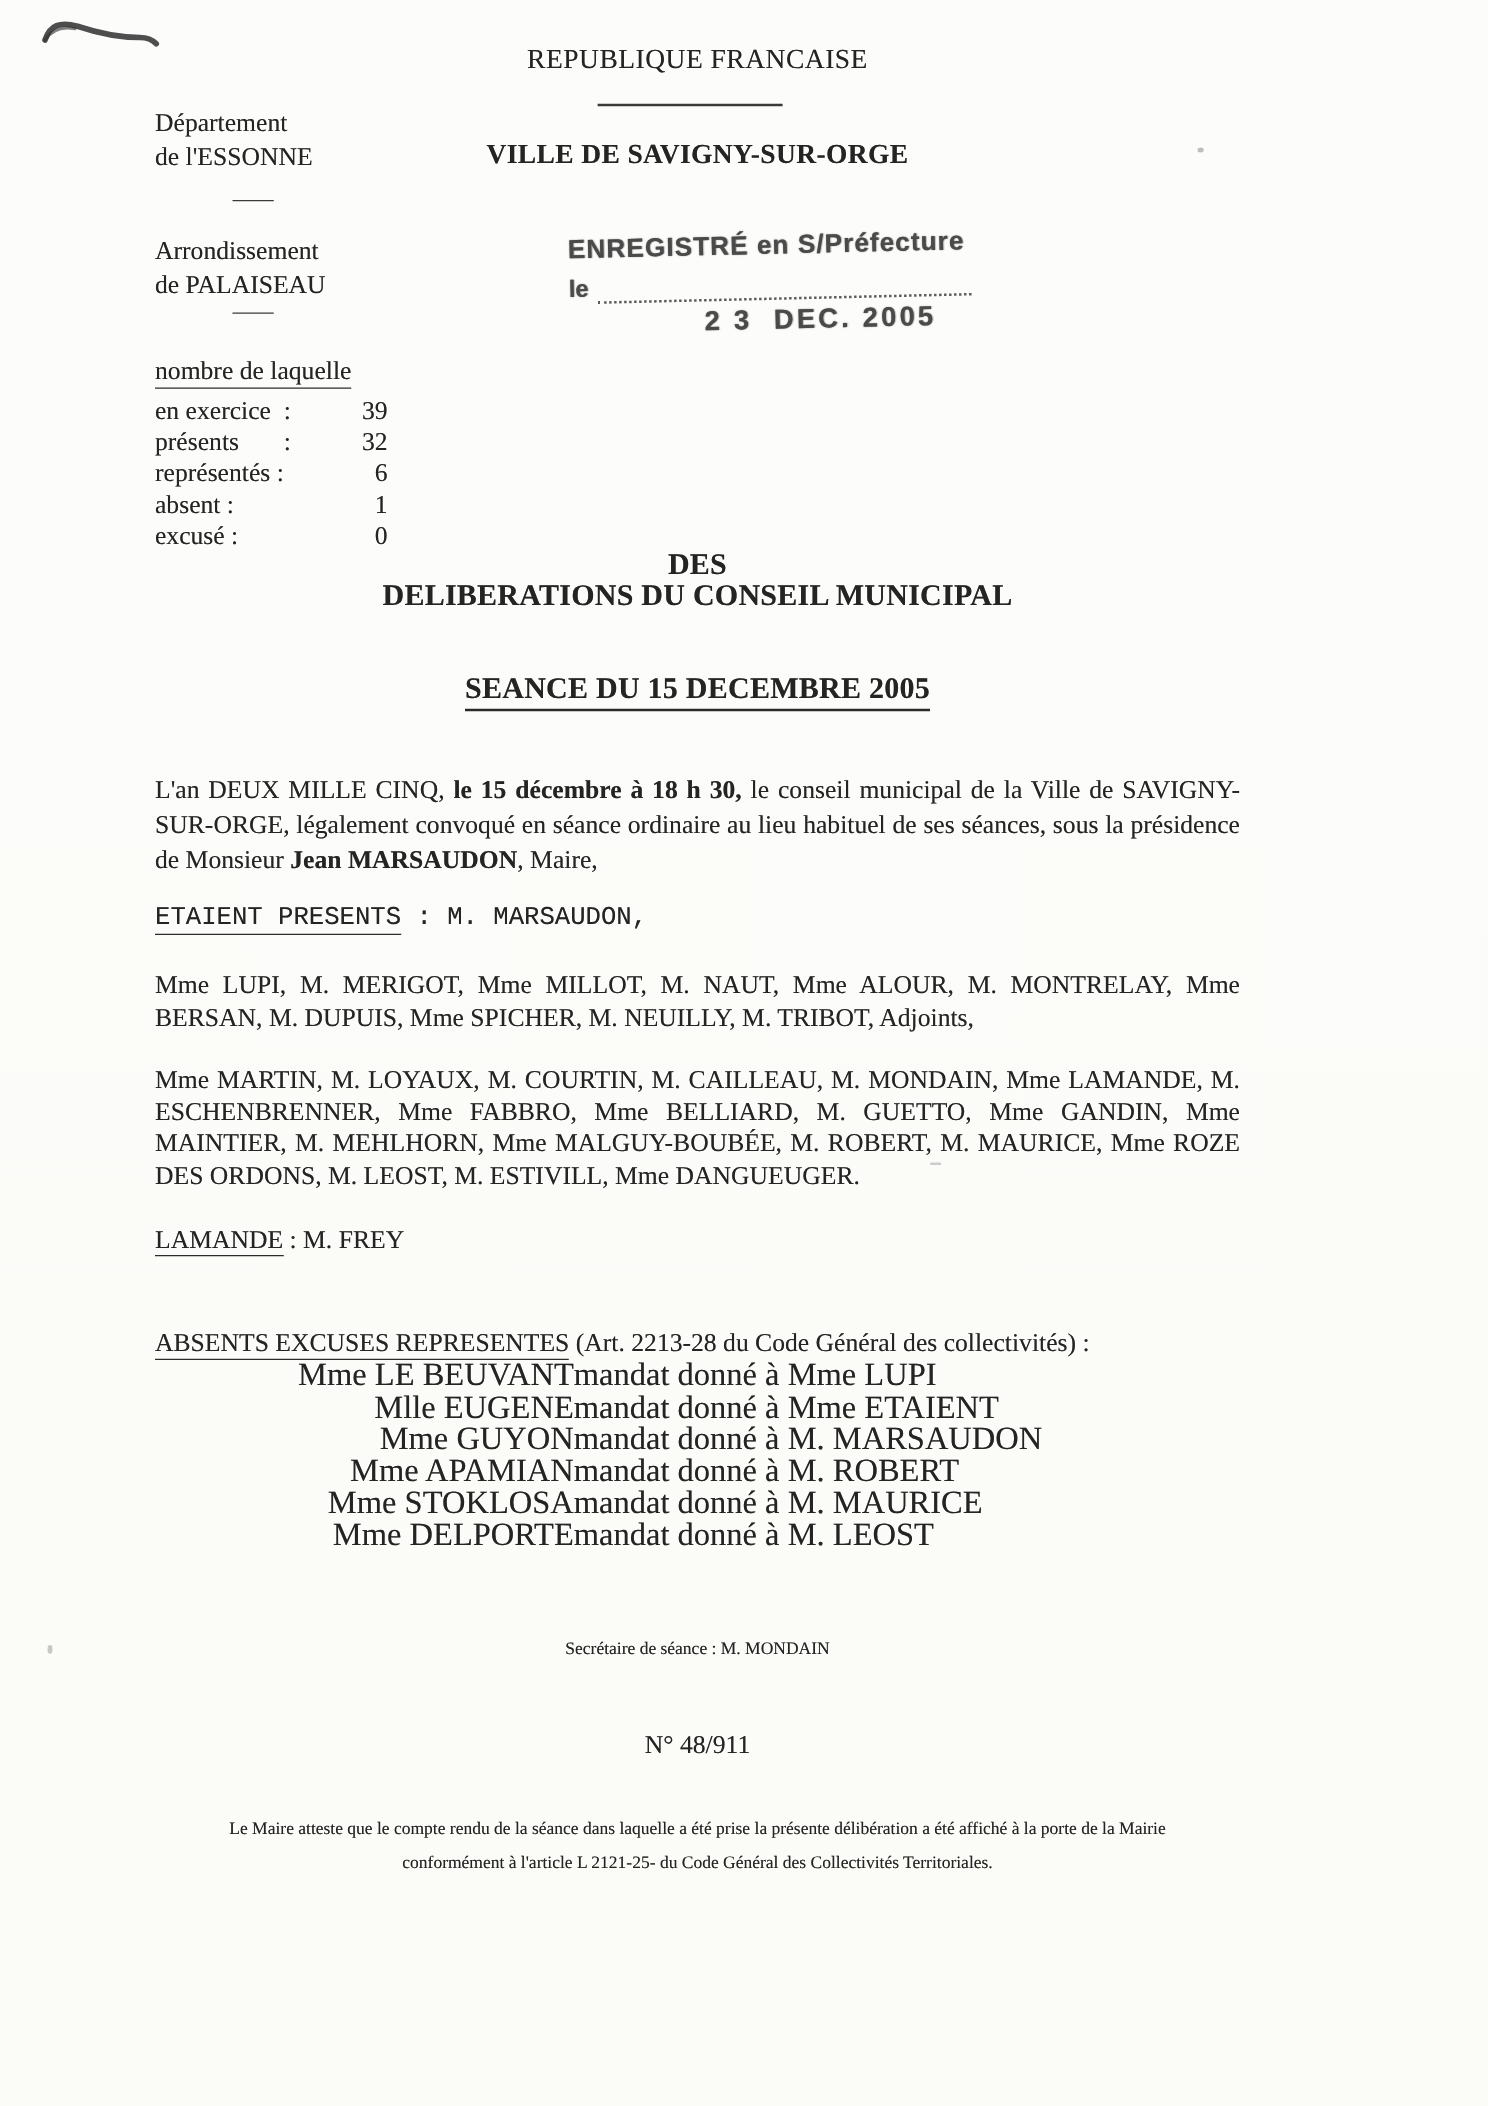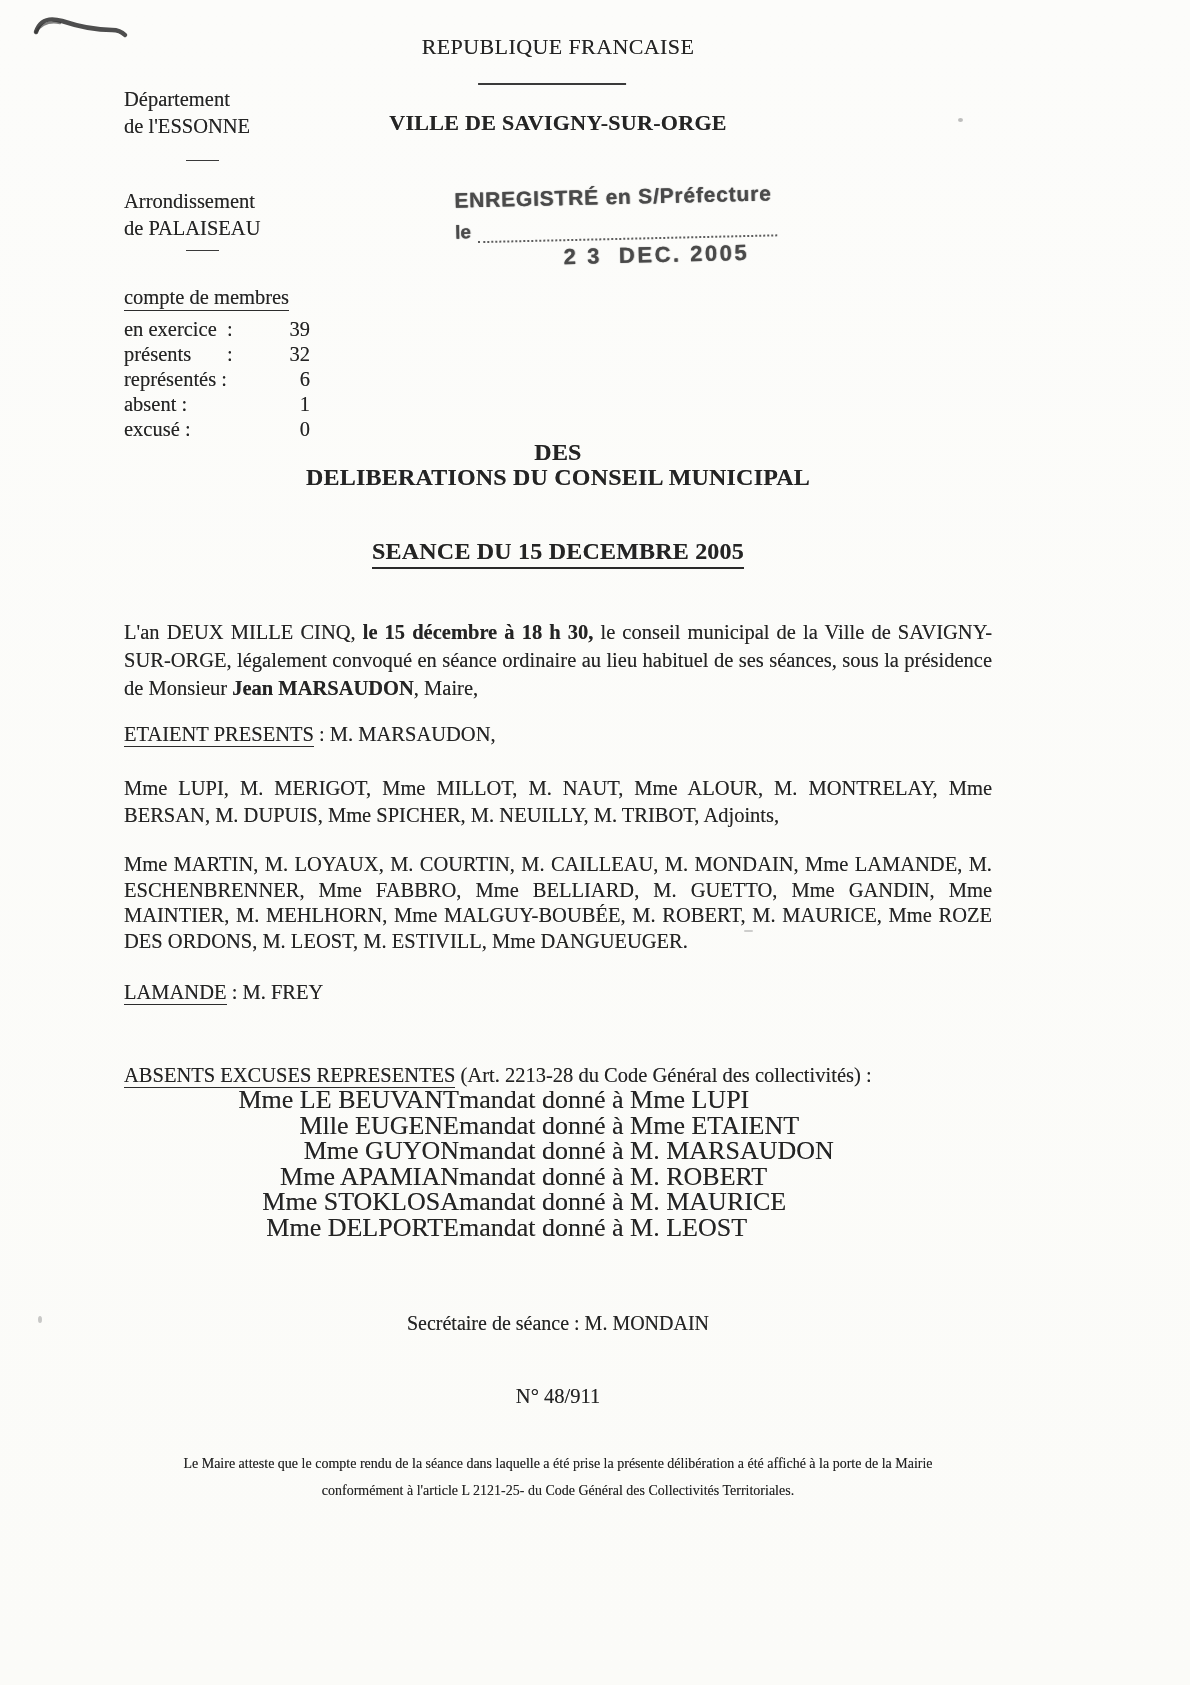--- a/index.html
+++ b/index.html
@@ -45,32 +45,32 @@
   .members-rows { margin-top:6px; }
   .m-row { display:flex; justify-content:space-between; height:25px; line-height:25px; }
   .m-label { white-space:pre; }
 
   .title-block { top:440px; font-size:24px; font-weight:bold; line-height:25px; letter-spacing:0.2px; }
   .seance { top:538px; }
   .seance span { display:inline-block; font-size:24px; font-weight:bold; border-bottom:2.2px solid #2a2a2a; padding-bottom:2px; letter-spacing:0.2px;text-align:center; }
 
   .para { left:0; width:868px; font-size:20.5px; text-align:justify; }
   .intro { top:618px; line-height:28px; }
-  .presents-line { top:723px; }
+  .presents-line { top:723px;font-family:Liberation Mono, monospace; }
   .adjoints { top:775px; line-height:27px; }
   .conseillers { top:852px; line-height:25.5px; }
   .absents-line { top:981px; }
   .absents-exc-line { top:1064px; }
   .u-head { border-bottom:1.8px solid #2c2c2c; padding-bottom:1px; }
 
   .mandats { top:1087px; left:0; width:868px; font-size:26px; line-height:25.5px;text-align:right; }
   .mandat-row { display:flex; }
   .mandat-absent { display:inline-block; width:335px; flex:0 0 335px; }
 
-  .secretaire { top:1312px; font-size:20px; }
+  .secretaire { top:1312px; font-size:14px; }
   .numero { top:1385px; font-size:20.5px; }
   .footer { top:1450px; left:50%; transform:translateX(-50%); width:832px; font-size:14px; line-height:27px; text-align:center; }
 
   .scribble { position:absolute; left:30px; top:8px; }
   .speck { position:absolute; background:#8a8a8a; border-radius:50%; opacity:.55; }
   .speck1 { left:958px; top:118px; width:5px; height:4px; }
   .speck2 { left:744px; top:930px; width:9px; height:2px; border-radius:2px; opacity:.4; }
   .speck3 { left:38px; top:1316px; width:4px; height:7px; opacity:.45; }
 </style>
 </head>
@@ -111,21 +111,21 @@
     <div class="abs side-dash dash1"></div>
 
     <div class="abs side-block arrond">
       <div>Arrondissement</div>
       <div>de PALAISEAU</div>
     </div>
 
     <div class="abs side-dash dash2"></div>
 
     <div class="abs members">
-      <span class="members-heading">compte de membres</span>
+      <span class="members-heading">nombre de laquelle</span>
       <div class="members-rows">
         <div class="m-row">
           <span class="m-label">en exercice  :</span>
           <span class="m-value">39</span>
         </div>
         <div class="m-row">
           <span class="m-label">présents       :</span>
           <span class="m-value">32</span>
         </div>
         <div class="m-row">

